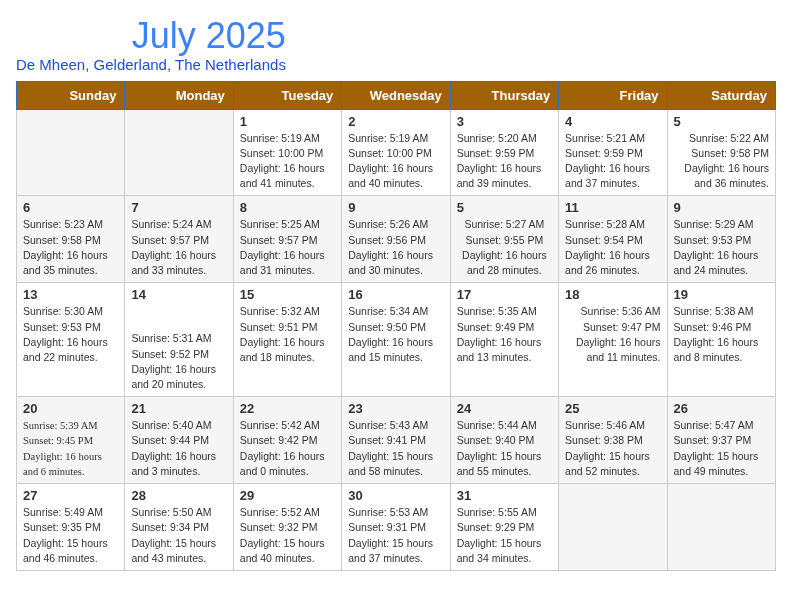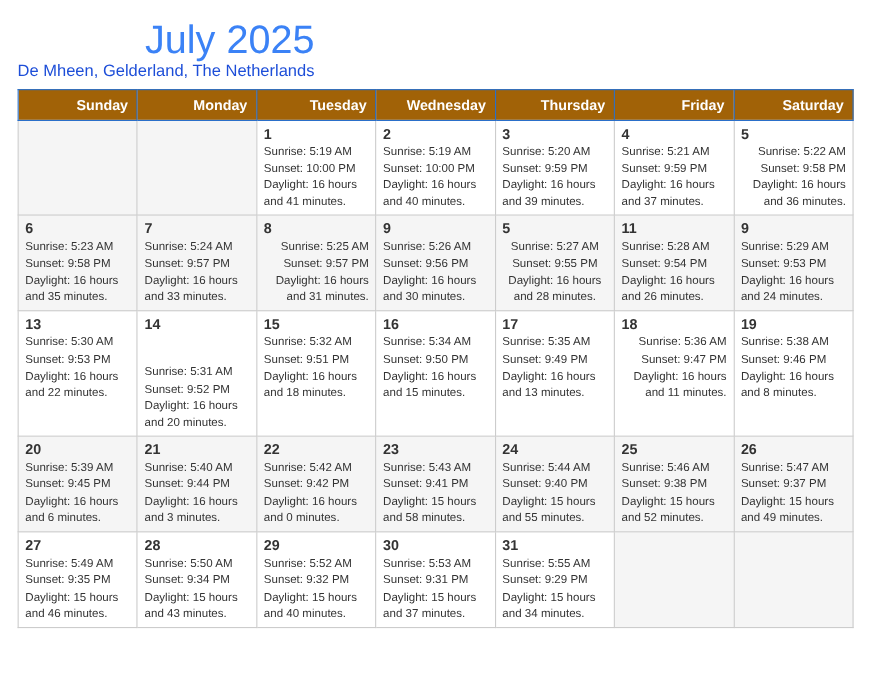--- a/index.html
+++ b/index.html
@@ -170,21 +170,21 @@
         </td>
         <td>
           <span class="day-num">7</span>
           <div class="day-info" style="white-space: pre-line;">Sunrise: 5:24 AM
 Sunset: 9:57 PM
 Daylight: 16 hours
 and 33 minutes.</div>
         </td>
         <td>
           <span class="day-num">8</span>
-          <div class="day-info" style="white-space: pre-line; text-align: right;">Sunrise: 5:25 AM
+          <div class="day-info" style="white-space: pre-line;">Sunrise: 5:25 AM
 Sunset: 9:57 PM
 Daylight: 16 hours
 and 31 minutes.</div>
         </td>
         <td>
           <span class="day-num">9</span>
           <div class="day-info" style="white-space: pre-line;">Sunrise: 5:26 AM
 Sunset: 9:56 PM
 Daylight: 16 hours
 and 30 minutes.</div>
@@ -258,21 +258,21 @@
           <span class="day-num">19</span>
           <div class="day-info" style="white-space: pre-line;">Sunrise: 5:38 AM
 Sunset: 9:46 PM
 Daylight: 16 hours
 and 8 minutes.</div>
         </td>
       </tr>
       <tr>
         <td>
           <span class="day-num">20</span>
-          <div class="day-info" style="white-space: pre-line;">Sunrise: 5:39 AM
+          <div class="day-info" style="white-space: pre-line; font-family: Liberation Serif, serif;">Sunrise: 5:39 AM
 Sunset: 9:45 PM
 Daylight: 16 hours
 and 6 minutes.</div>
         </td>
         <td>
           <span class="day-num">21</span>
           <div class="day-info" style="white-space: pre-line;">Sunrise: 5:40 AM
 Sunset: 9:44 PM
 Daylight: 16 hours
 and 3 minutes.</div>

